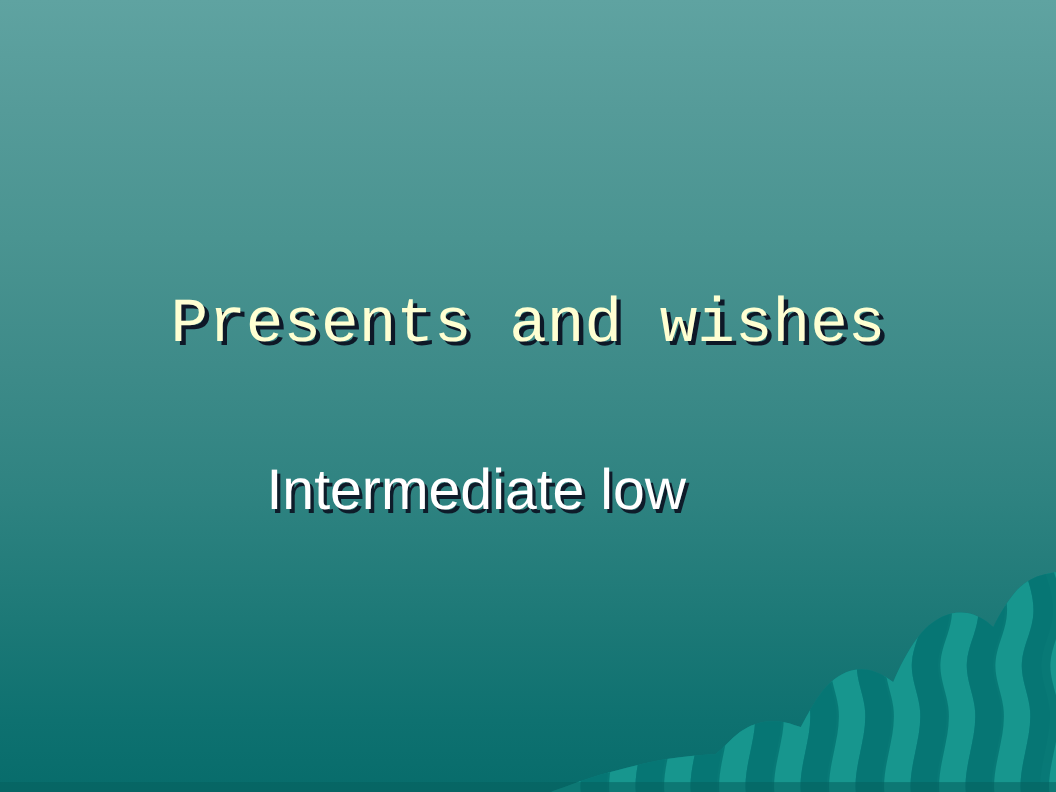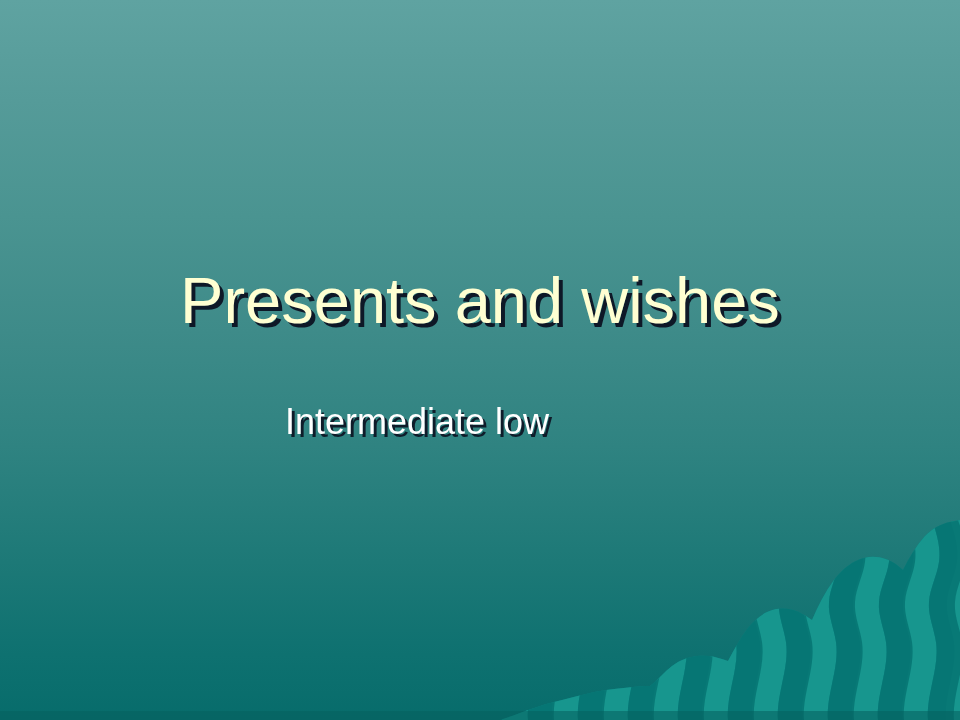--- a/index.html
+++ b/index.html
@@ -62,39 +62,40 @@
   }
 
   #slide-title {
     margin: 0;
     padding: 0;
     position: absolute;
     top: 268px;
     left: 0;
     width: 960px;
     text-align: center;
-    font-size: 65px;
+    font-size: 57px;
     font-weight: normal;
     line-height: 1.0;
     letter-spacing: 0px;
     color: #ffffd2;
     text-shadow: 4px 4px 0px rgba(10, 14, 30, 0.92);
     white-space: nowrap;
     font-stretch: condensed;
+    font-family: Liberation Mono, monospace;
   }
 
   #slide-subtitle {
-    margin: 0;
+    margin: 16px;
     padding: 0;
     position: absolute;
     top: 404px;
     left: 0;
     width: 834px;
     text-align: center;
-    font-size: 36px;
+    font-size: 52px;
     font-weight: normal;
     line-height: 1.0;
     color: #ffffff;
     text-shadow: 3px 3px 0px rgba(10, 14, 30, 0.88);
     white-space: nowrap;
     font-stretch: condensed;
   }
 </style>
 </head>
 <body>

